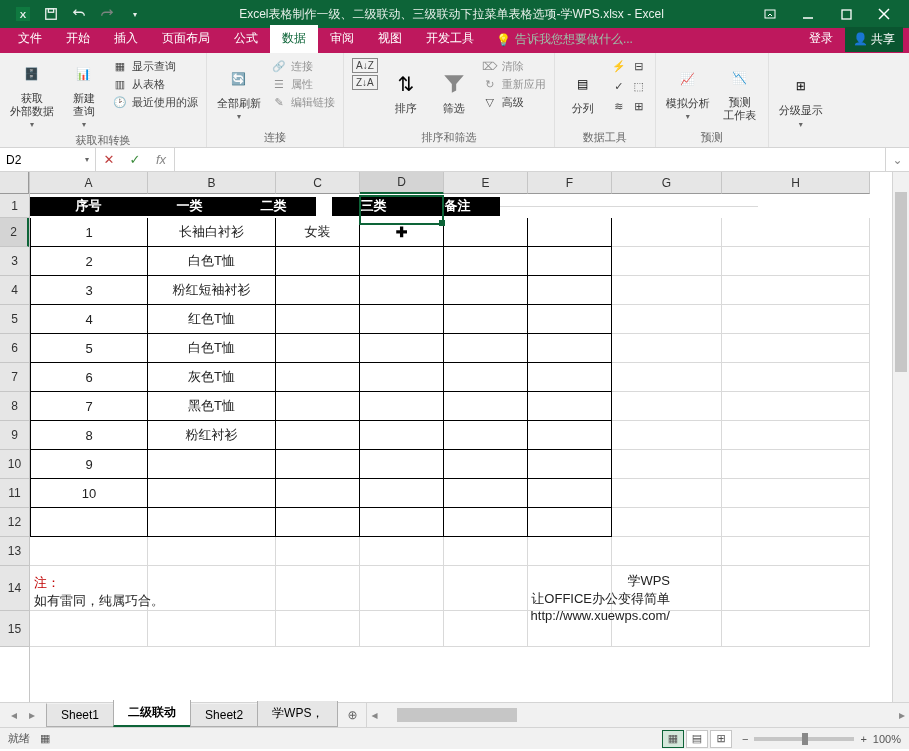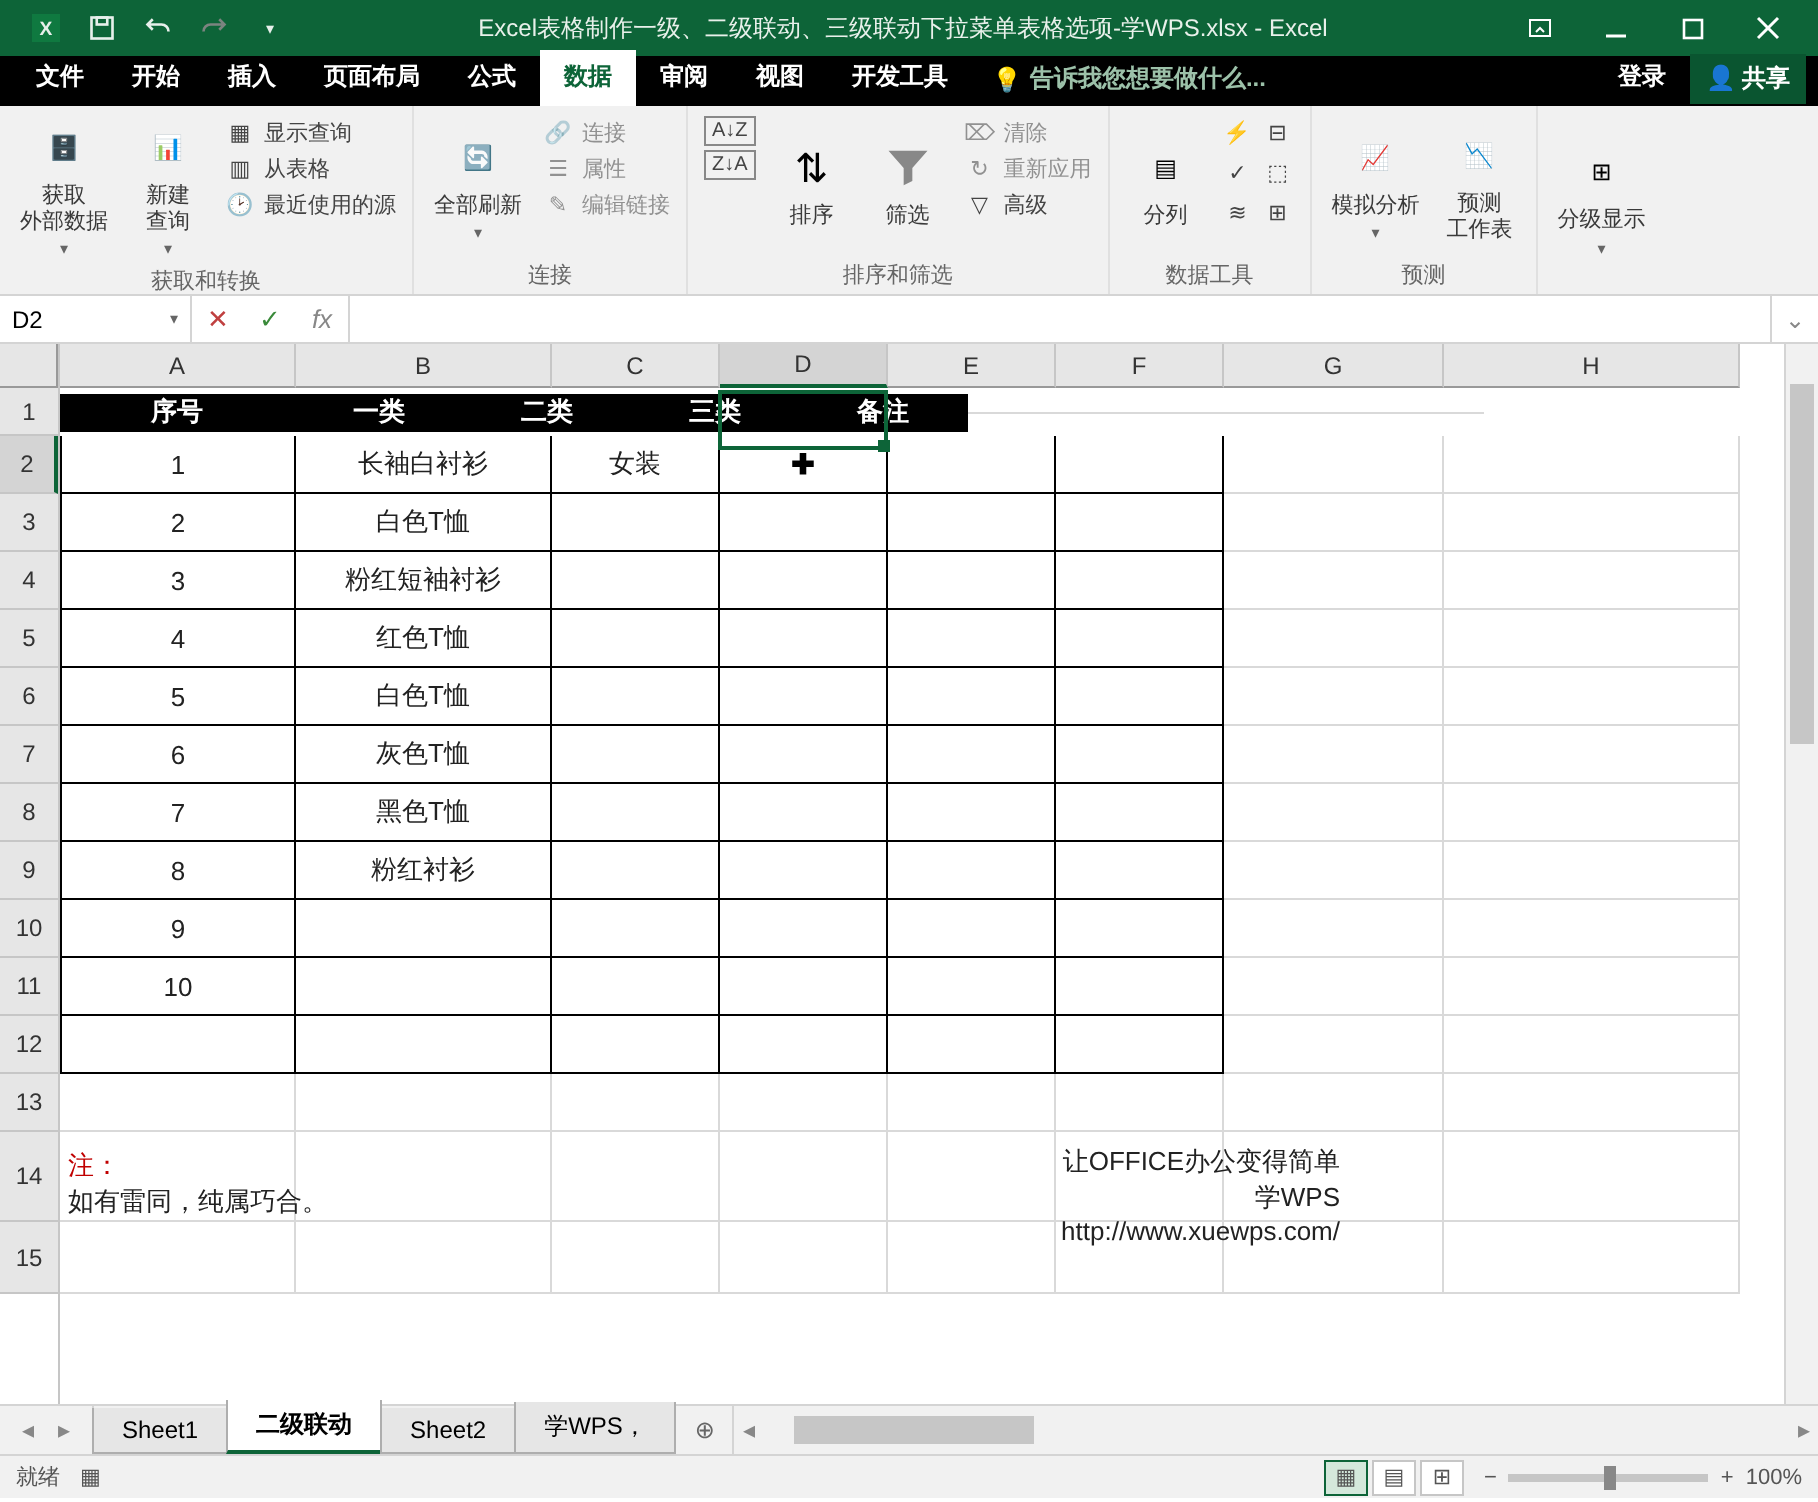--- a/index.html
+++ b/index.html
@@ -8,21 +8,21 @@
 
 .titlebar { background:#0d6438; height:28px; display:flex; align-items:center; color:#fff; padding:0 4px; }
 .qat { display:flex; align-items:center; gap:6px; padding:0 8px; }
 .qat-btn { width:22px; height:22px; display:flex; align-items:center; justify-content:center; color:#fff; opacity:.9; }
 .qat-btn svg { width:14px; height:14px; }
 .title-text { flex:1; text-align:center; font-size:12px; color:#e8f0ea; }
 .winctl { display:flex; gap:4px; padding:0 4px; }
 .winctl .btn { width:34px; height:22px; display:flex; align-items:center; justify-content:center; color:#fff; }
 
 
-.menutabs { background:#000000; height:25px; display:flex; align-items:flex-end; color:#fff; padding:0 6px;font-weight:bold; }
+.menutabs { background:#be185d; height:25px; display:flex; align-items:flex-end; color:#fff; padding:0 6px; }
 .menutabs .tab { padding:5px 12px 6px; font-size:12px; cursor:pointer; }
 .menutabs .tab.active { background:#fff; color:#0d6438; }
 .menutabs .hint { color:#9cc1a9; padding:5px 10px; display:flex; align-items:center; gap:4px; }
 .menutabs .spacer { flex:1; }
 .menutabs .right { display:flex; align-items:center; }
 .menutabs .share { background:#0a5530; padding:4px 8px; display:flex; align-items:center; gap:3px; }
 
 
 .ribbon { background:#f1f1f1; border-bottom:1px solid #d4d4d4; height:95px; display:flex; }
 .rgroup { border-right:1px solid #e0e0e0; padding:3px 6px 2px; display:flex; flex-direction:column; justify-content:space-between; }
@@ -369,21 +369,21 @@
         <div class="colhdr" style="width: 84px;">E</div>
         <div class="colhdr" style="width: 84px;">F</div>
         <div class="colhdr" style="width: 110px;">G</div>
         <div class="colhdr" style="width: 148px;">H</div>
       </div>
     <div class="gridrows" id="gridrows">
         <div class="grow r1" style="height: 24px;">
           <div class="cell t" style="width: 118px;">序号</div>
           <div class="cell t" style="width: 84px;">一类</div>
           <div class="cell t" style="width: 84px;">二类</div>
-          <div class="cell t" style="width: 84px;">三类</div>
+          <div class="cell t" style="width: 84px; margin-left: 16px;">三类</div>
           <div class="cell t" style="width: 84px;">备注</div>
           <div class="cell" style="width: 110px;"></div>
           <div class="cell" style="width: 148px;"></div>
         </div>
         <div class="grow" style="height: 29px;">
           <div class="cell tblcell first" style="width: 118px;">1</div>
           <div class="cell tblcell" style="width: 128px;">长袖白衬衫</div>
           <div class="cell tblcell" style="width: 84px;">女装</div>
           <div class="cell tblcell" style="width: 84px;">
             <span class="cross">✚</span>
@@ -521,22 +521,22 @@
           <div class="cell" style="width: 84px;"></div>
           <div class="cell" style="width: 84px;"></div>
           <div class="cell" style="width: 110px;"></div>
           <div class="cell" style="width: 148px;"></div>
         </div>
         <div class="note-block" style="left: 4px; top: 380px;">
           <div class="note-red">注：</div>
           <div class="note-txt">如有雷同，纯属巧合。</div>
         </div>
         <div class="note-block" style="left: 420px; top: 378px; text-align: right; width: 220px;">
+          <div class="note-txt">学WPS</div>
           <div class="note-txt">让OFFICE办公变得简单</div>
-          <div class="note-txt">学WPS</div>
           <div class="note-txt">http://www.xuewps.com/</div>
         </div>
       </div>
     <div class="selcursor" id="selcursor" style="left: 329px; top: 23px; width: 85px; height: 30px;">
         <div class="handle"></div>
       </div>
   </div>
   <div class="vscroll">
       <div class="thumb"></div>
     </div>

